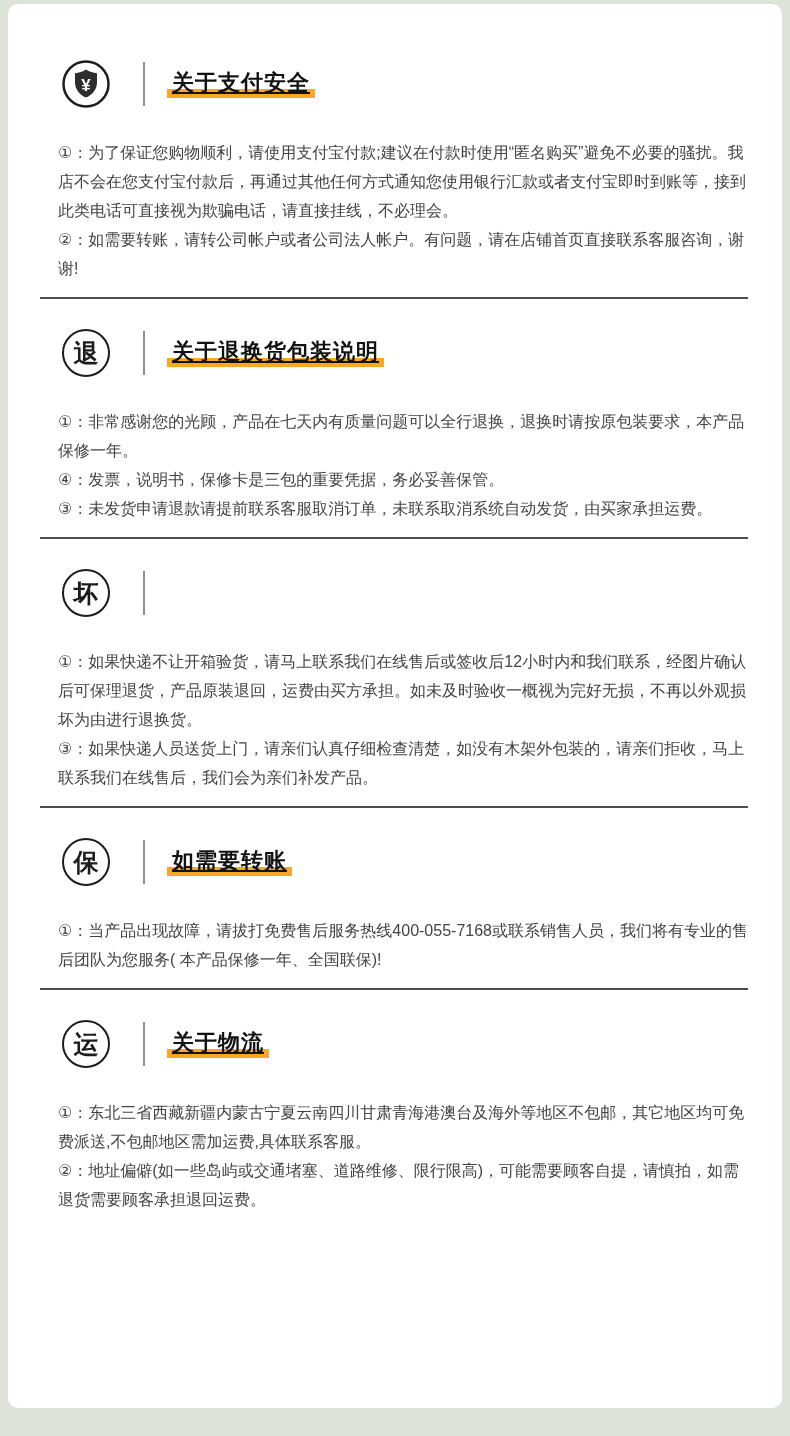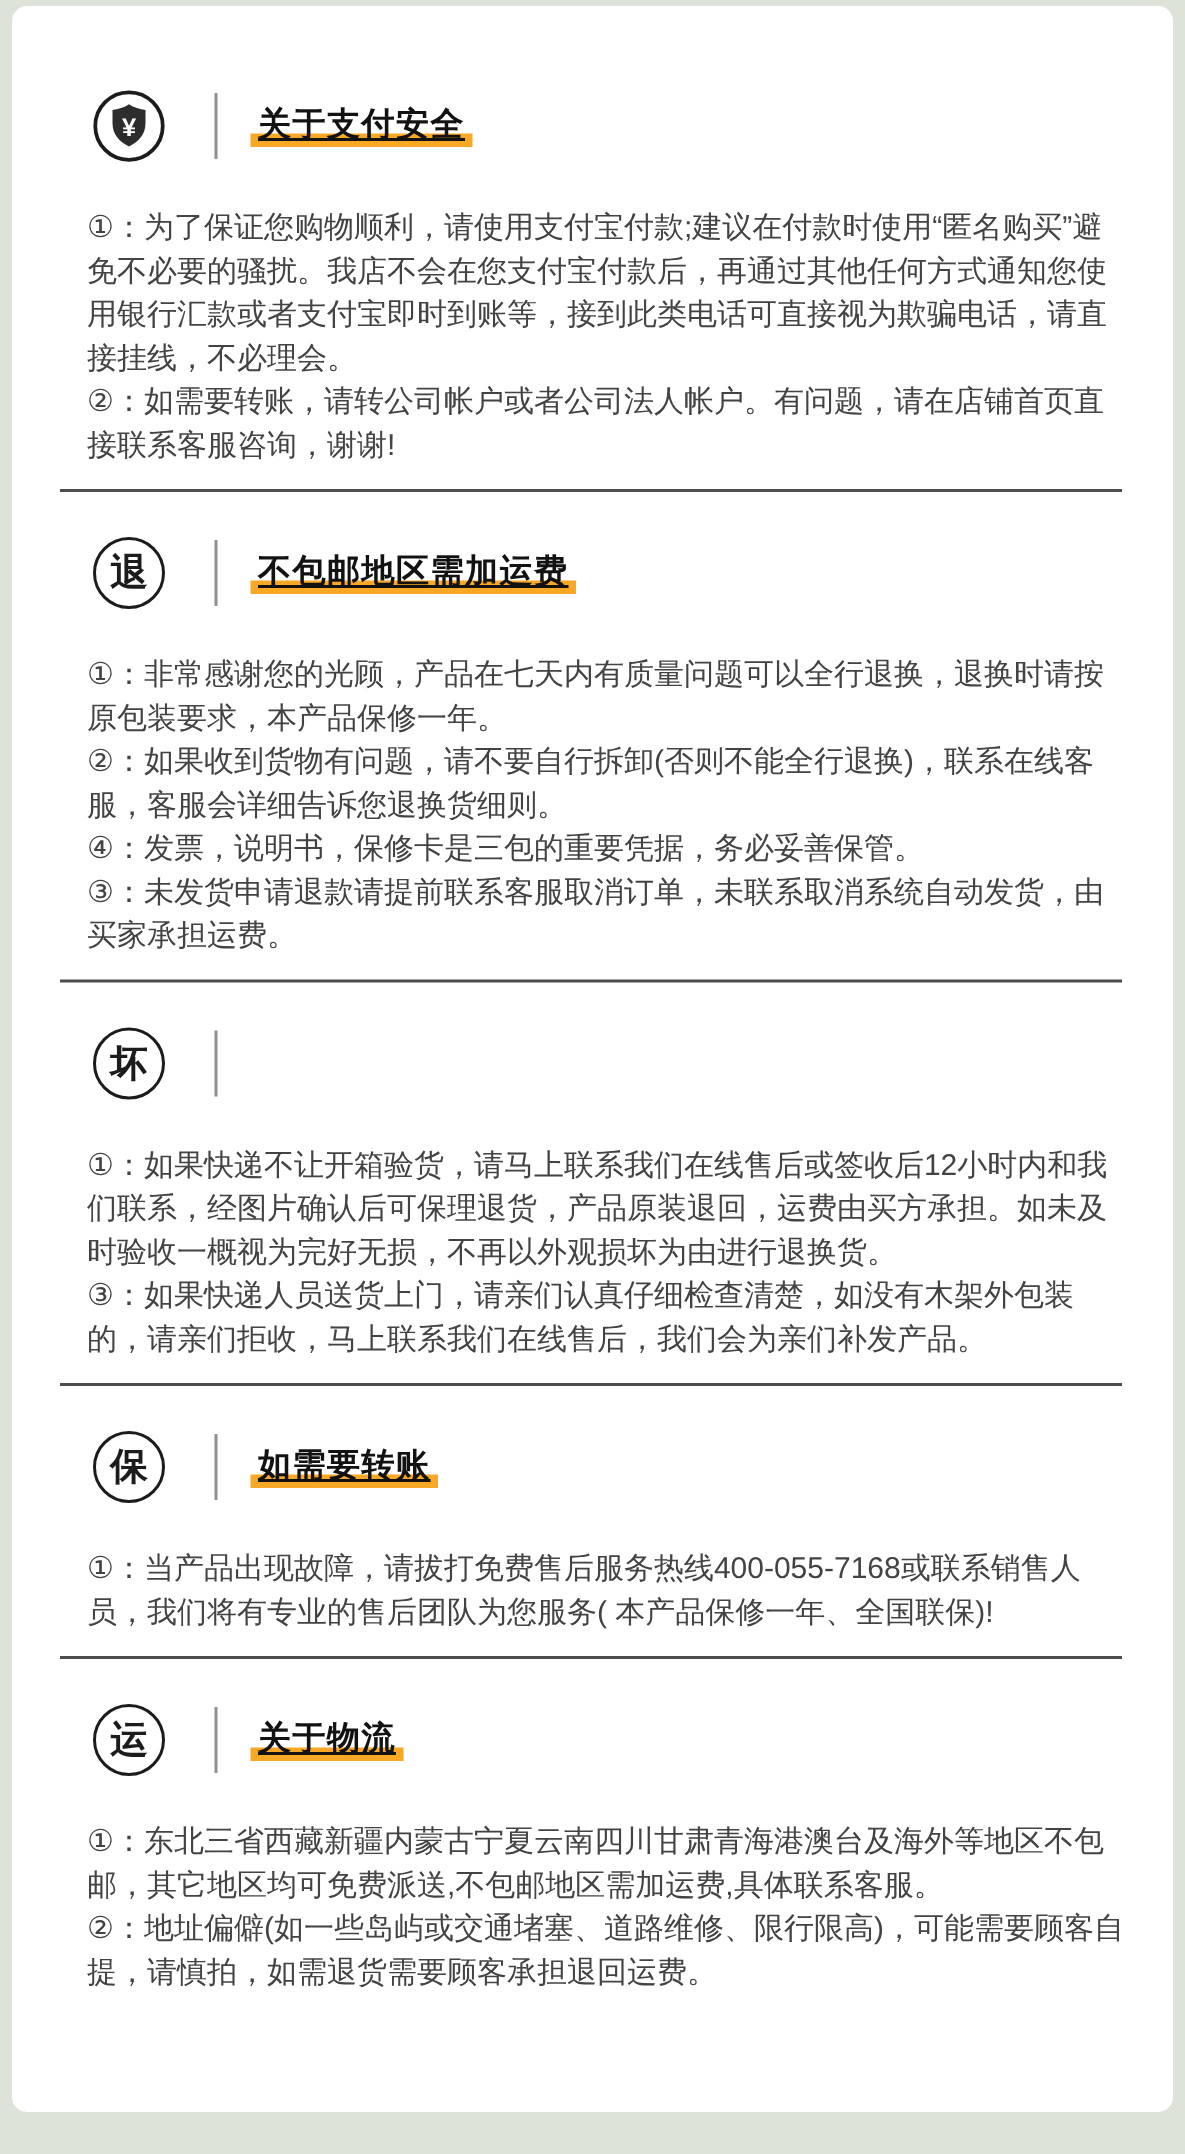--- a/index.html
+++ b/index.html
@@ -70,21 +70,21 @@
     line-height: 1.15;
     padding: 0 5px 2px 5px;
     background-image: linear-gradient(#F9A825, #F9A825);
     background-repeat: no-repeat;
     background-size: 100% 9px;
     background-position: left bottom;
     text-decoration: underline;
   }
   .sec-body p {
     margin: 0;
-    font-size: 20px;
+    font-size: 16px;
     line-height: 29px;
     color: #434343;
   }
   .divider {
     height: 2px;
     background: #4d4d4d;
     margin: 0 34px 0 32px;
   }
   .section.last {
     padding-bottom: 34px;
@@ -112,25 +112,24 @@
   </div>
 
   <div class="divider"></div>
 
   <div class="section">
     <div class="sec-header">
       <div class="badge">
         <span class="char">退</span>
       </div>
       <div class="vline"></div>
-      <span class="sec-title">不包邮地区需加运费</span>
+      <span class="sec-title">关于退换货包装说明</span>
     </div>
     <div class="sec-body">
       <p>①：非常感谢您的光顾，产品在七天内有质量问题可以全行退换，退换时请按原包装要求，本产品保修一年。</p>
-      <p>②：如果收到货物有问题，请不要自行拆卸(否则不能全行退换)，联系在线客服，客服会详细告诉您退换货细则。</p>
       <p>④：发票，说明书，保修卡是三包的重要凭据，务必妥善保管。</p>
       <p>③：未发货申请退款请提前联系客服取消订单，未联系取消系统自动发货，由买家承担运费。</p>
     </div>
   </div>
 
   <div class="divider"></div>
 
   <div class="section">
     <div class="sec-header">
       <div class="badge">

